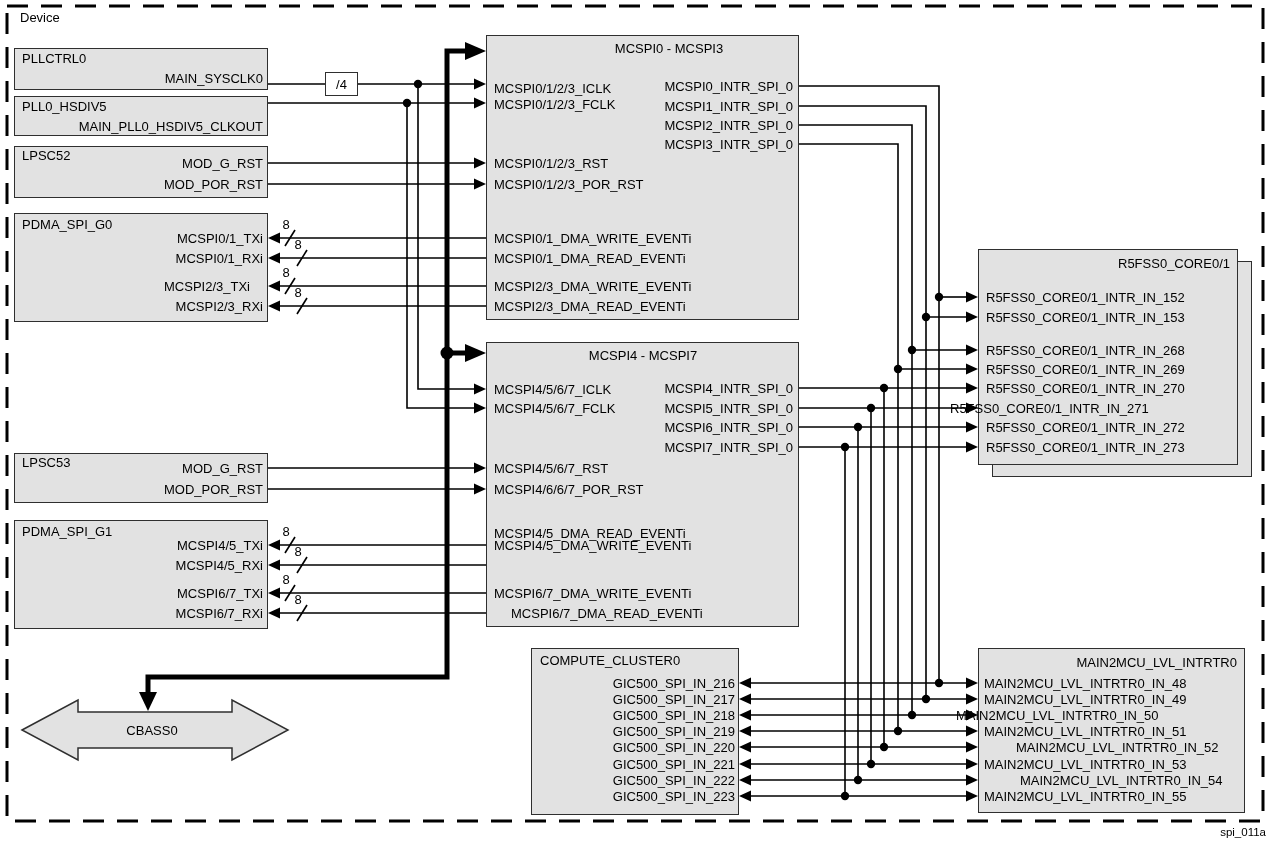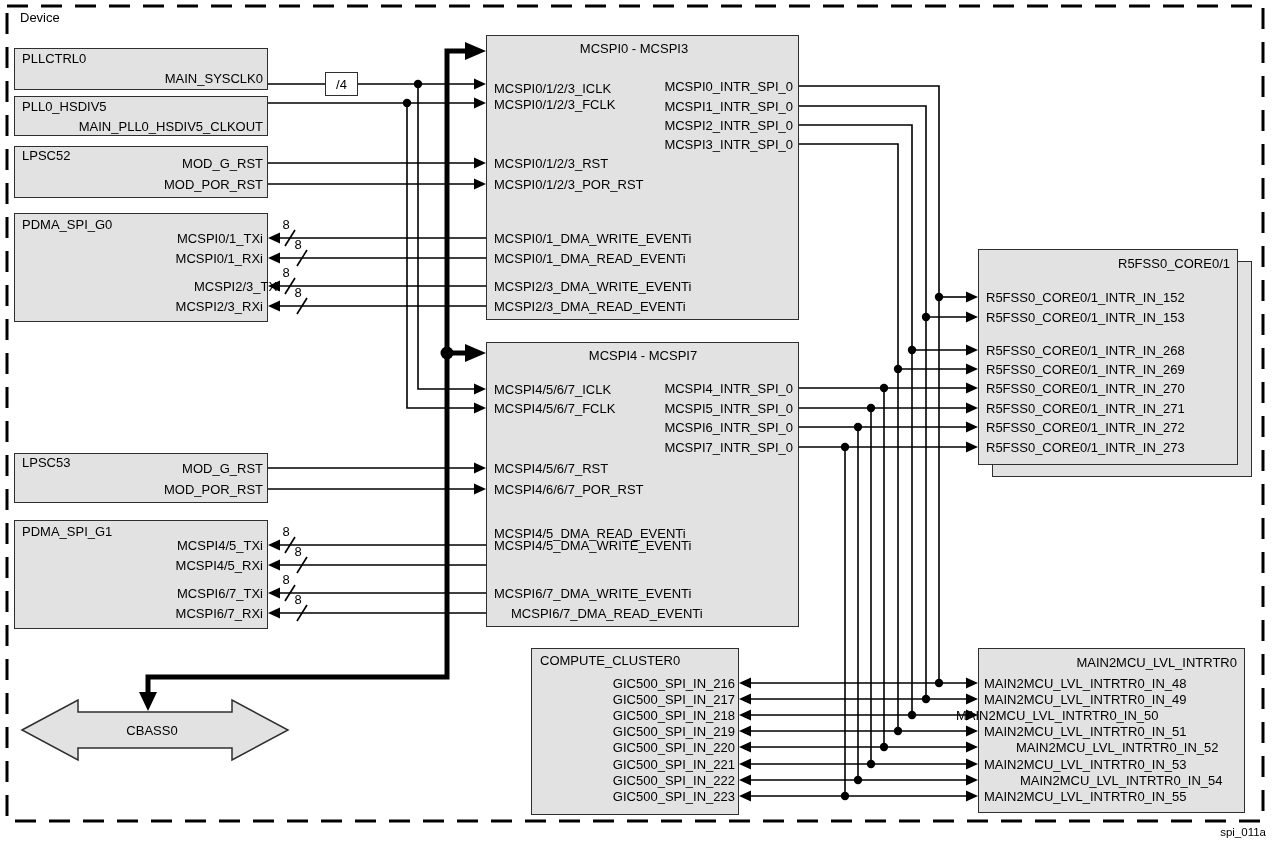--- a/index.html
+++ b/index.html
@@ -180,34 +180,34 @@
   <span class="lbl tl" style="left:22px;top:100px">PLL0_HSDIV5</span>
   <span class="lbl r" style="left:263px;top:126px">MAIN_PLL0_HSDIV5_CLKOUT</span>
 
   <span class="lbl tl" style="left:22px;top:149px">LPSC52</span>
   <span class="lbl r" style="left:263px;top:163px">MOD_G_RST</span>
   <span class="lbl r" style="left:263px;top:184px">MOD_POR_RST</span>
 
   <span class="lbl tl" style="left:22px;top:218px">PDMA_SPI_G0</span>
   <span class="lbl r" style="left:263px;top:238px">MCSPI0/1_TXi</span>
   <span class="lbl r" style="left:263px;top:258px">MCSPI0/1_RXi</span>
-  <span class="lbl r" style="left:280px;top:286px">MCSPI2/3_TXi</span>
+  <span class="lbl r" style="left:250px;top:286px">MCSPI2/3_TXi</span>
   <span class="lbl r" style="left:263px;top:306px">MCSPI2/3_RXi</span>
 
   <span class="lbl tl" style="left:22px;top:456px">LPSC53</span>
   <span class="lbl r" style="left:263px;top:468px">MOD_G_RST</span>
   <span class="lbl r" style="left:263px;top:489px">MOD_POR_RST</span>
 
   <span class="lbl tl" style="left:22px;top:525px">PDMA_SPI_G1</span>
   <span class="lbl r" style="left:263px;top:545px">MCSPI4/5_TXi</span>
   <span class="lbl r" style="left:263px;top:565px">MCSPI4/5_RXi</span>
   <span class="lbl r" style="left:263px;top:593px">MCSPI6/7_TXi</span>
   <span class="lbl r" style="left:263px;top:613px">MCSPI6/7_RXi</span>
 
-  <span class="lbl c" style="left:634px;top:48px">MCSPI0 - MCSPI3</span>
+  <span class="lbl c" style="left:669px;top:48px">MCSPI0 - MCSPI3</span>
   <span class="lbl" style="left:494px;top:88px">MCSPI0/1/2/3_ICLK</span>
   <span class="lbl" style="left:494px;top:104px">MCSPI0/1/2/3_FCLK</span>
   <span class="lbl" style="left:494px;top:163px">MCSPI0/1/2/3_RST</span>
   <span class="lbl" style="left:494px;top:184px">MCSPI0/1/2/3_POR_RST</span>
   <span class="lbl" style="left:494px;top:238px">MCSPI0/1_DMA_WRITE_EVENTi</span>
   <span class="lbl" style="left:494px;top:258px">MCSPI0/1_DMA_READ_EVENTi</span>
   <span class="lbl" style="left:494px;top:286px">MCSPI2/3_DMA_WRITE_EVENTi</span>
   <span class="lbl" style="left:494px;top:306px">MCSPI2/3_DMA_READ_EVENTi</span>
   <span class="lbl r" style="left:793px;top:86px">MCSPI0_INTR_SPI_0</span>
   <span class="lbl r" style="left:793px;top:106px">MCSPI1_INTR_SPI_0</span>
@@ -227,21 +227,21 @@
   <span class="lbl r" style="left:793px;top:408px">MCSPI5_INTR_SPI_0</span>
   <span class="lbl r" style="left:793px;top:427px">MCSPI6_INTR_SPI_0</span>
   <span class="lbl r" style="left:793px;top:447px">MCSPI7_INTR_SPI_0</span>
 
   <span class="lbl r" style="left:1230px;top:263px">R5FSS0_CORE0/1</span>
   <span class="lbl" style="left:986px;top:297px">R5FSS0_CORE0/1_INTR_IN_152</span>
   <span class="lbl" style="left:986px;top:317px">R5FSS0_CORE0/1_INTR_IN_153</span>
   <span class="lbl" style="left:986px;top:350px">R5FSS0_CORE0/1_INTR_IN_268</span>
   <span class="lbl" style="left:986px;top:369px">R5FSS0_CORE0/1_INTR_IN_269</span>
   <span class="lbl" style="left:986px;top:388px">R5FSS0_CORE0/1_INTR_IN_270</span>
-  <span class="lbl" style="left:986px;top:408px">R5FSS0_CORE0/1_INTR_IN_271</span>
+  <span class="lbl" style="left:950px;top:408px">R5FSS0_CORE0/1_INTR_IN_271</span>
   <span class="lbl" style="left:986px;top:427px">R5FSS0_CORE0/1_INTR_IN_272</span>
   <span class="lbl" style="left:986px;top:447px">R5FSS0_CORE0/1_INTR_IN_273</span>
 
   <span class="lbl tl" style="left:540px;top:654px">COMPUTE_CLUSTER0</span>
   <span class="lbl r" style="left:735px;top:683px">GIC500_SPI_IN_216</span>
   <span class="lbl r" style="left:735px;top:699px">GIC500_SPI_IN_217</span>
   <span class="lbl r" style="left:735px;top:715px">GIC500_SPI_IN_218</span>
   <span class="lbl r" style="left:735px;top:731px">GIC500_SPI_IN_219</span>
   <span class="lbl r" style="left:735px;top:747px">GIC500_SPI_IN_220</span>
   <span class="lbl r" style="left:735px;top:764px">GIC500_SPI_IN_221</span>

